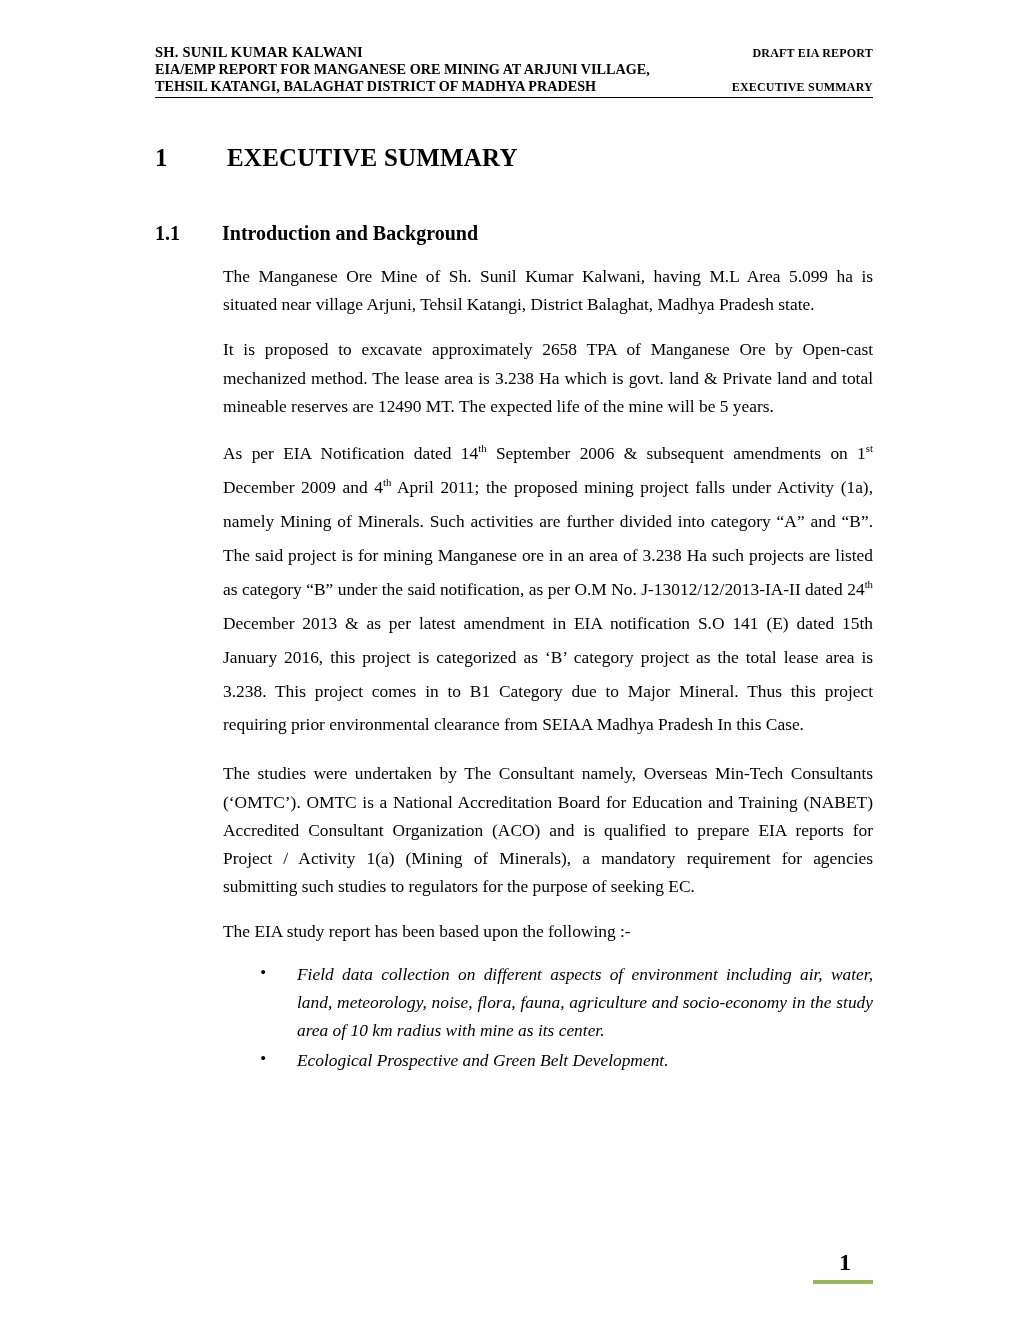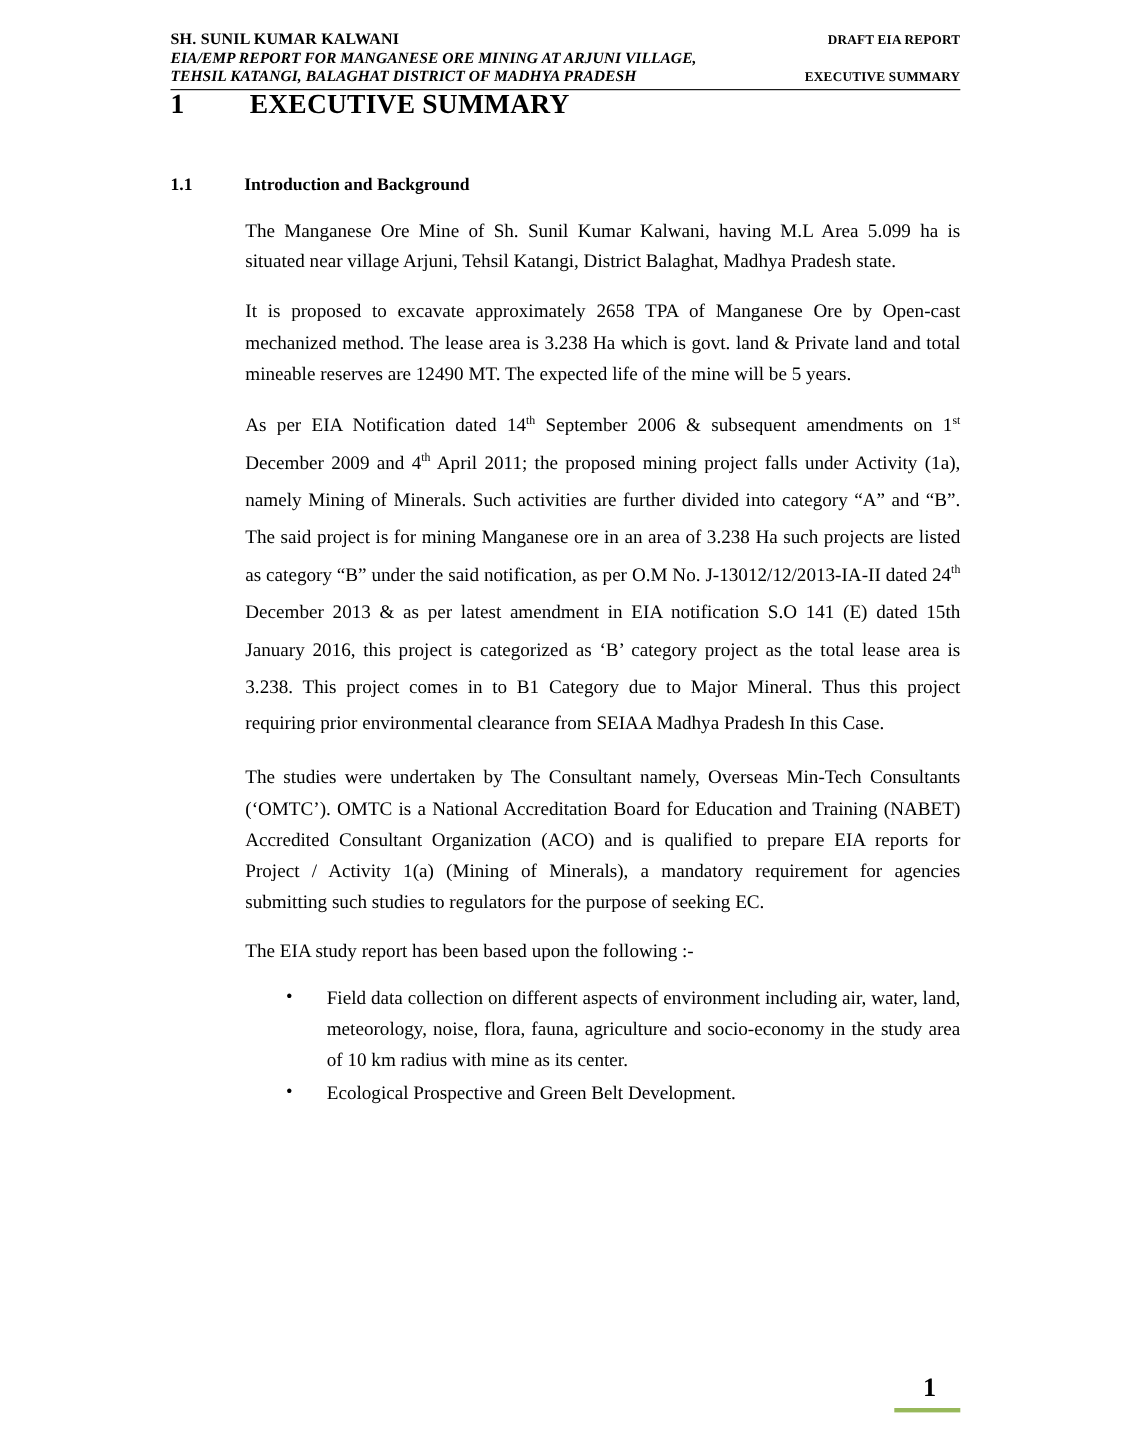--- a/index.html
+++ b/index.html
@@ -14,21 +14,21 @@
     color: #000000;
     position: relative;
     overflow: hidden;
   }
   .page {
     position: absolute;
     left: 0; top: 0;
     width: 1020px;
     height: 1320px;
     box-sizing: border-box;
-    padding: 28px 148px 0 155px;
+    padding: 44px 148px 0 155px;
     border-radius: 25px;
   }
 
   
   .header {
     position: relative;
     width: 718px;
     margin: 0 auto 0 0;
   }
   .header-row {
@@ -44,54 +44,54 @@
     letter-spacing: 0.2px;
   }
   .hdr-right-bold {
     font-family: "Liberation Serif", serif;
     font-weight: bold;
     font-size: 12px;
     letter-spacing: 0.2px;
   }
   .hdr-left-ital {
     font-family: "Liberation Serif", serif;
-    font-style: italic;
     font-weight: bold;
     font-size: 14.2px;
   }
   .hdr-line2, .hdr-line3 {
     display: flex;
     justify-content: space-between;
     align-items: baseline;
     width: 718px;
   }
   .hdr-rule {
     width: 718px;
     border-bottom: 1.6px solid #000;
     margin-top: 2px;
   }
 
   
   .content {
     width: 718px;
+    margin-top: 46px;
   }
   h1.chapter {
     font-family: "Liberation Serif", serif;
     font-size: 25px;
     font-weight: bold;
     margin: 0 0 0 0;
     letter-spacing: 0.2px;
   }
   h1.chapter .num {
     display: inline-block;
     width: 72px;
   }
   h2.section {
     font-family: "Liberation Serif", serif;
-    font-size: 16px;
+    font-size: 20px;
     font-weight: bold;
     margin: 50px 0 0 0;
   }
   h2.section .num {
     display: inline-block;
     width: 67px;
   }
   p.para {
     font-size: 17.4px;
     line-height: 1.62;
@@ -103,20 +103,21 @@
     line-height: 1.95;
   }
   sup {
     font-size: 0.62em;
     vertical-align: super;
   }
   ul.bullets {
     margin: 14px 0 0 105px;
     padding: 0;
     list-style: none;
+    font-style: italic;
   }
   ul.bullets li {
     position: relative;
     font-size: 17.4px;
     line-height: 1.62;
     text-align: justify;
     margin-bottom: 2px;
     padding-left: 37px;
   }
   ul.bullets li::before {

